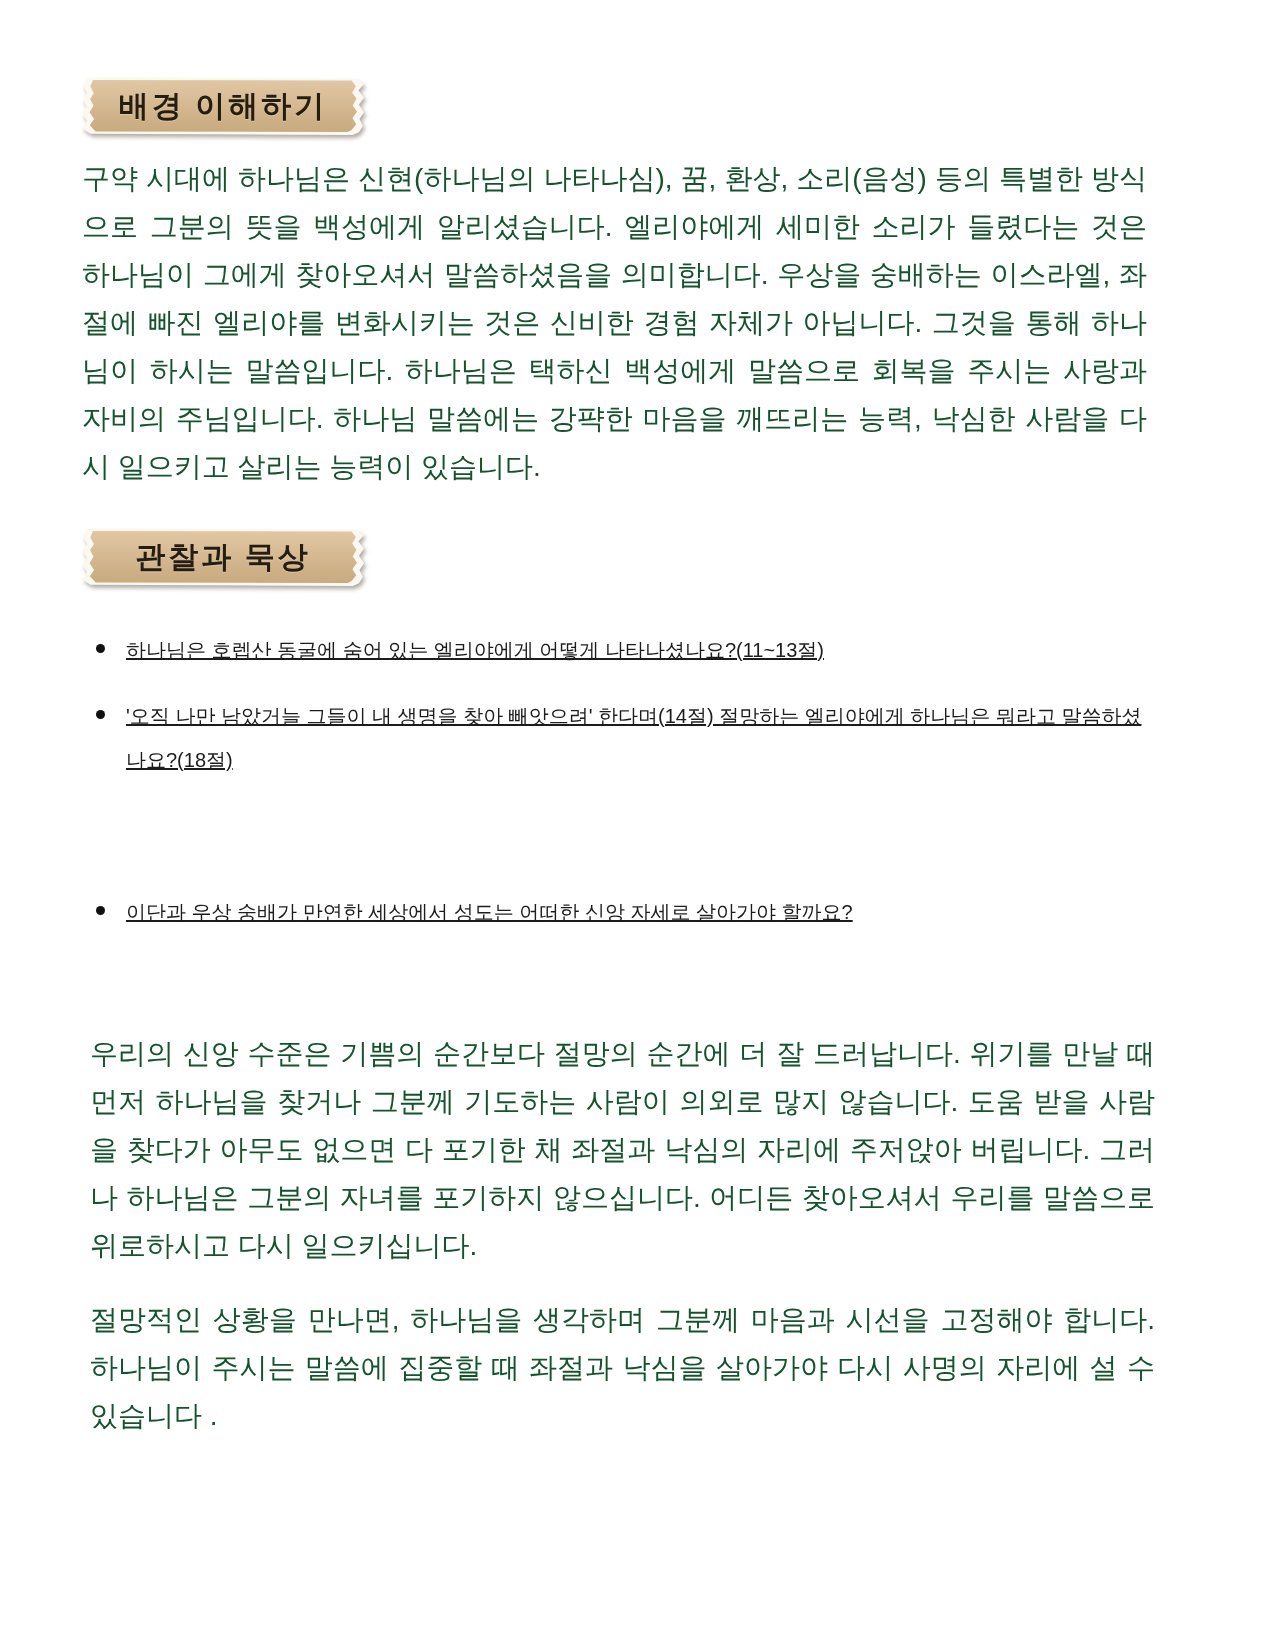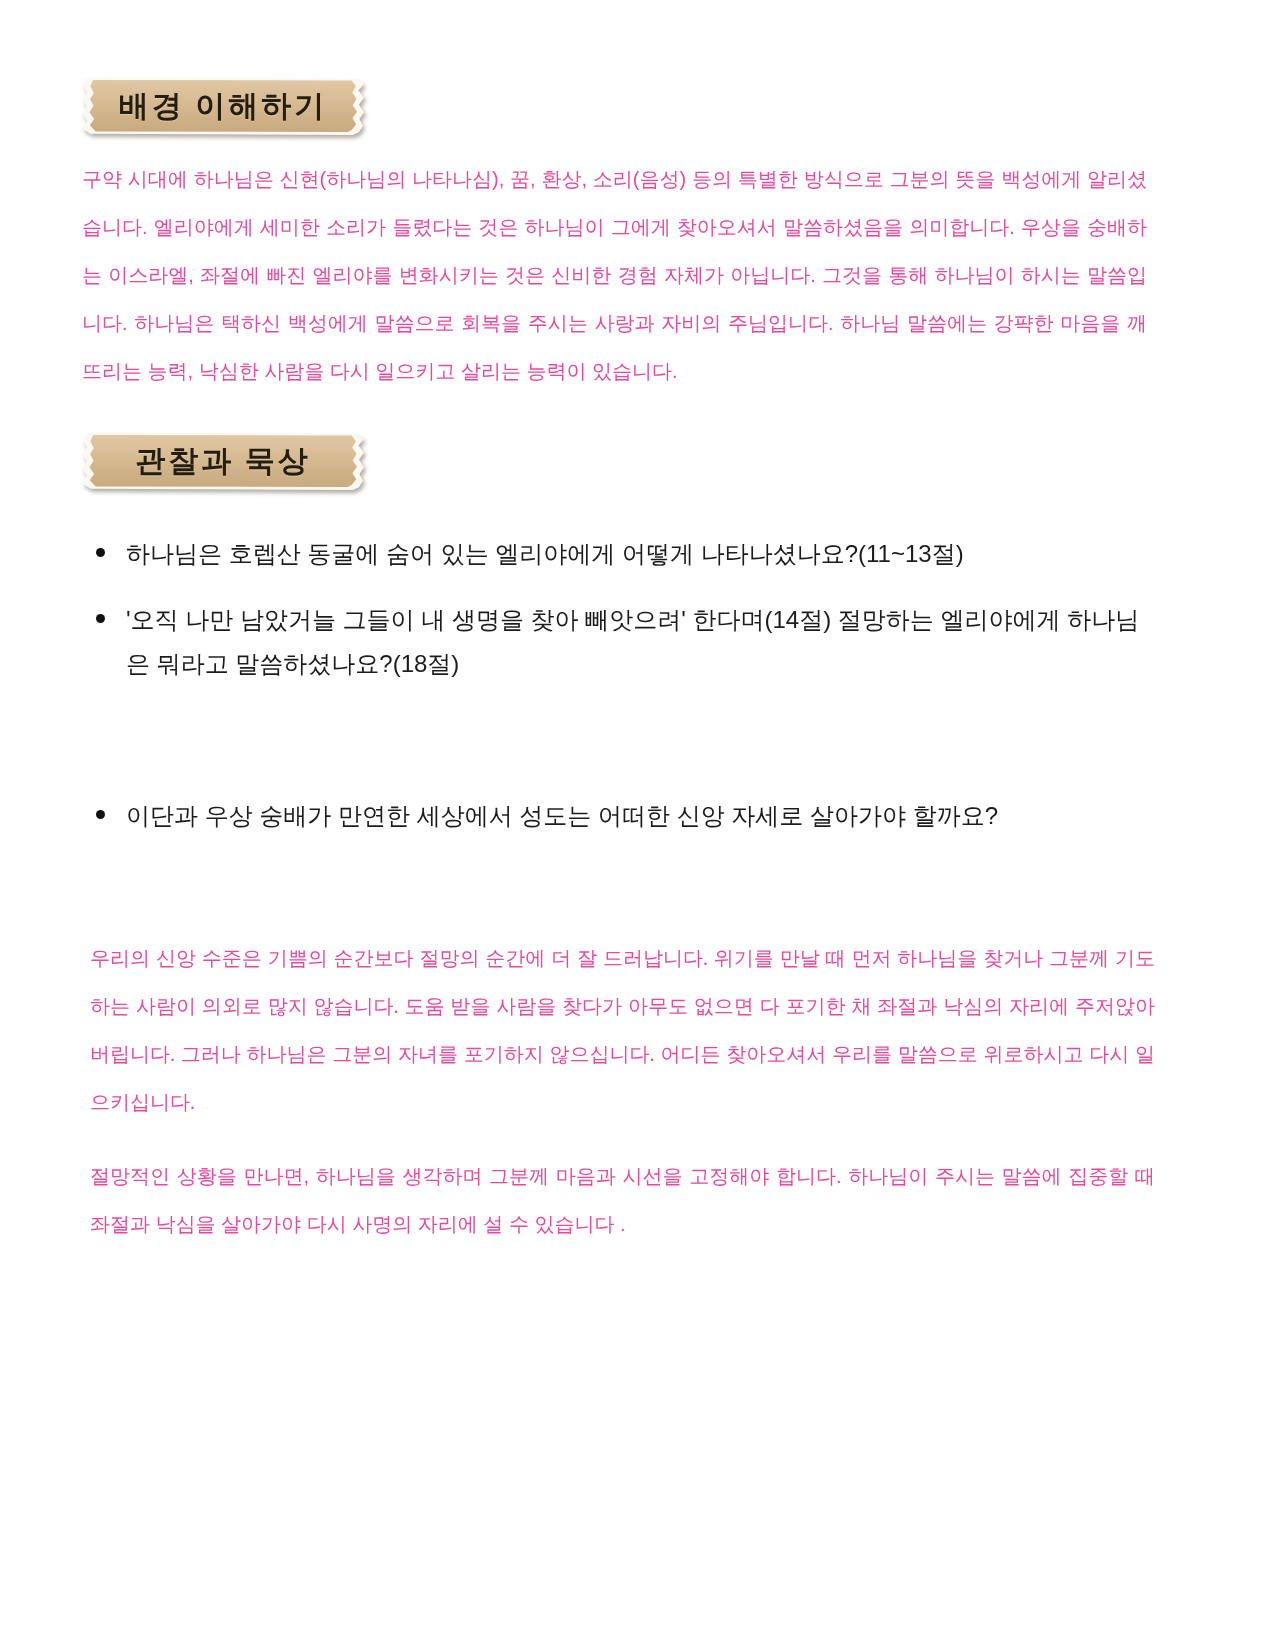--- a/index.html
+++ b/index.html
@@ -53,63 +53,64 @@
     font-size: 30px;
     letter-spacing: 3px;
     color: #261d11;
     text-shadow: 0 1px 0 rgba(255,255,255,0.25);
     white-space: nowrap;
   }
 
   
   .para {
     max-width: 1065px;
-    font-size: 20px;
+    font-size: 28px;
     line-height: 48px;
     text-align: justify;
     word-break: break-all;
-    color: #ec4899;
+    color: #14532d;
     margin: 0 0 0 0;
   }
   .indented { padding-left: 8px; }
   .para + .para { margin-top: 26px; }
 
   .bullets {
     list-style: none;
     margin: 42px 0 0 0;
     padding: 0 0 0 14px;
     max-width: 1060px;
   }
   .bullets li {
     position: relative;
     padding-left: 30px;
-    font-size: 24px;
+    font-size: 20px;
     line-height: 44px;
     word-break: break-all;
     color: #1c1c1c;
+    text-decoration: underline;
   }
   .bullets li + li { margin-top: 22px; }
   .bullets li .dot {
     position: absolute;
     left: 0;
     top: 16px;
     width: 9px;
     height: 9px;
     border-radius: 50%;
     background: #111111;
   }
 
   
   .sec-background .para { margin-top: 2px; }
   .sec-observation { margin-top: 38px; }
   .sec-application { margin-top: 108px; }
   .sec-application .bullets li + li { margin-top: 14px; }
   .sec-wrapup { margin-top: 96px; }
   .sec-wrapup .para { line-height: 48px; }
-  .sec-wrapup .first-para { margin-top: 8px; font-family: Liberation Serif, serif; }
+  .sec-wrapup .first-para { margin-top: 8px; }
 </style>
 </head>
 <body>
 
 <div class="page">
 
   <section class="sec-background">
     <div class="banner-wrap">
       <div class="banner-paper"></div>
       <div class="banner-tape">

